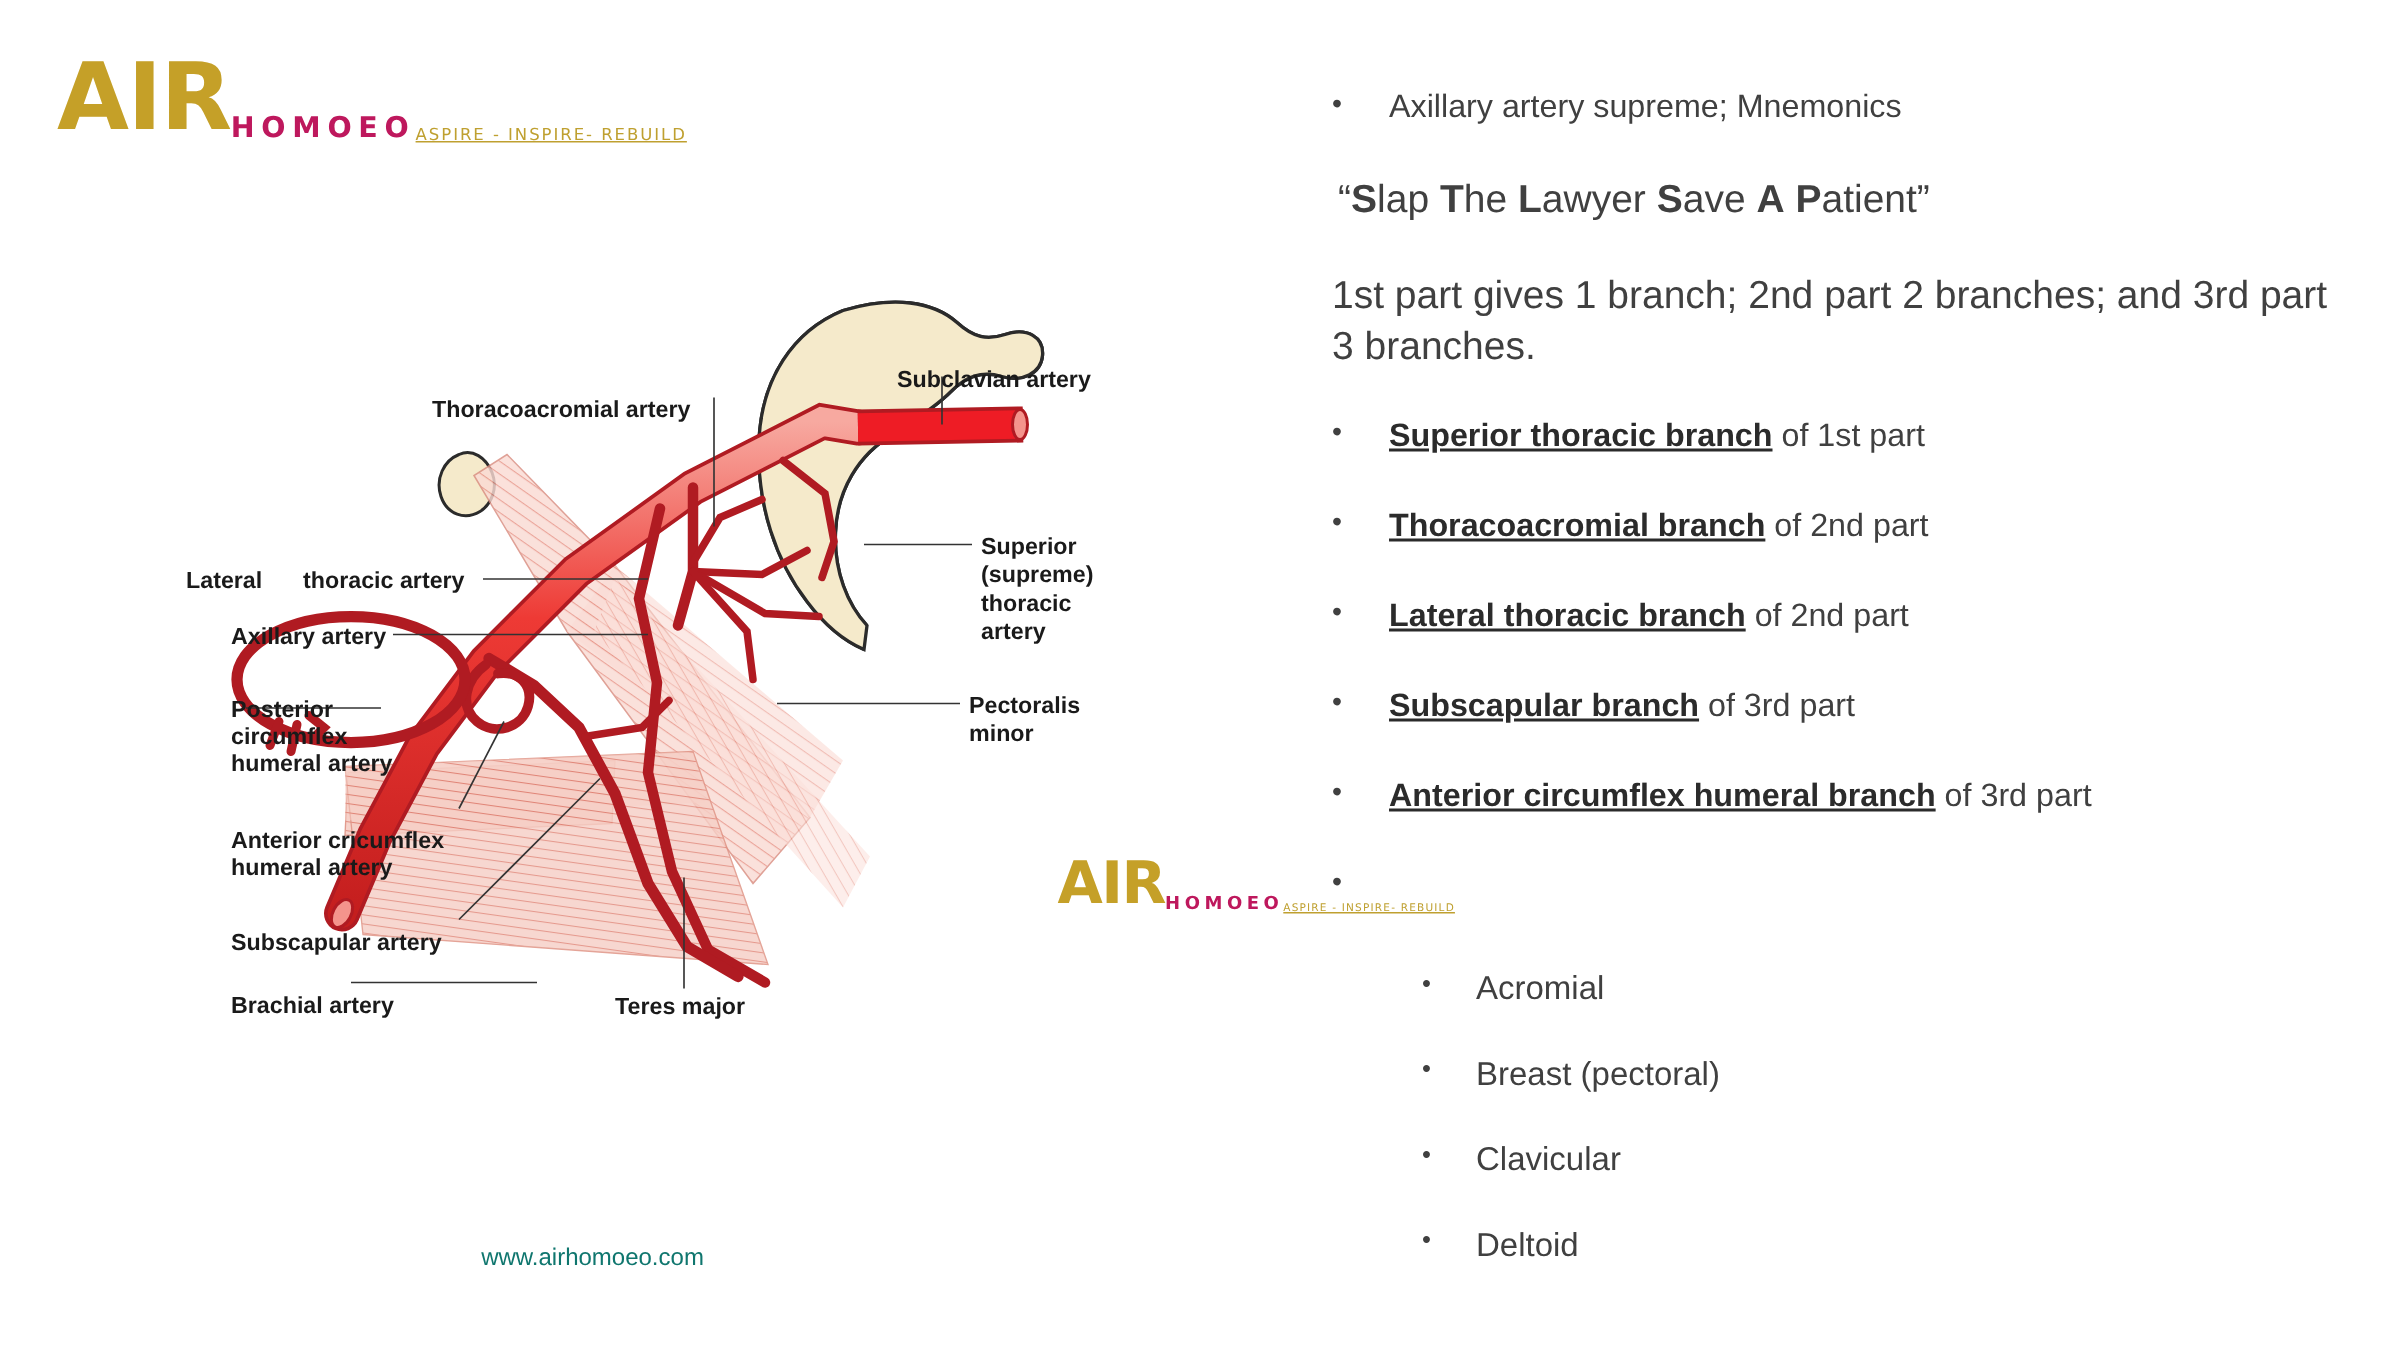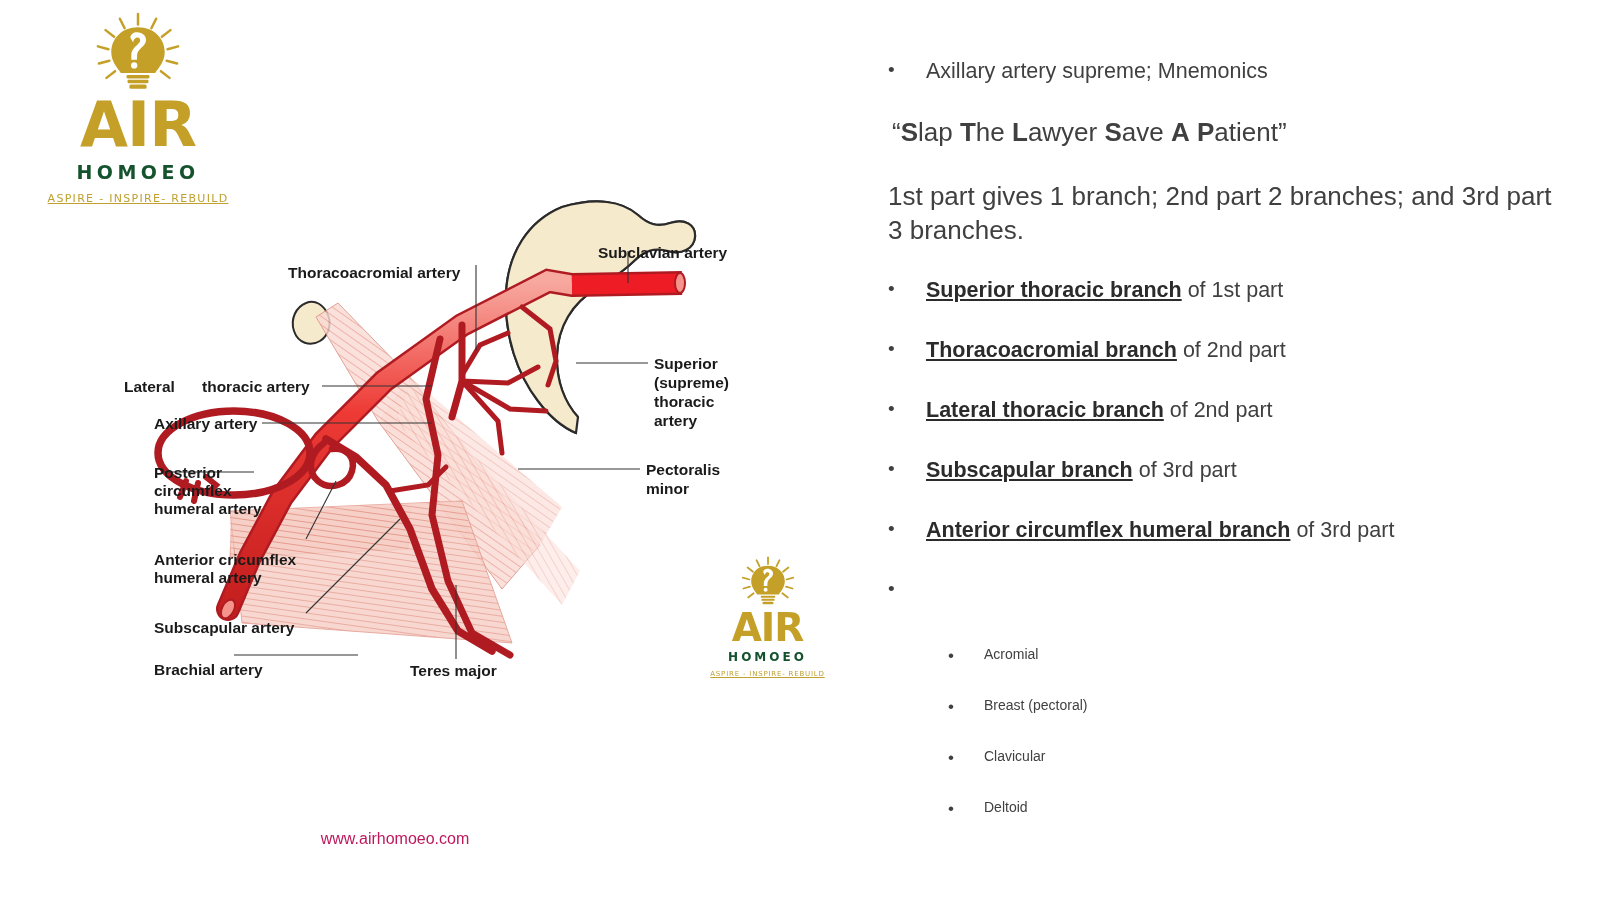--- a/index.html
+++ b/index.html
@@ -14,22 +14,22 @@
     position: relative;
     overflow: hidden;
     font-family: "Liberation Sans", sans-serif;
     color: #404040;
   }
 
   
   .logo {
     position: absolute;
     display: flex;
-    flex-direction: column;
-    align-items: center;
+    flex-direction: row;
+    align-items: flex-end;
     user-select: none;
   }
   .logo-main { left: 38px; top: 12px; width: 200px; }
   .logo-small { left: 705px; top: 556px; width: 125px; }
 
   .bulb-wrap { position: relative; }
   .logo-main .bulb-wrap { width: 96px; height: 84px; }
   .logo-small .bulb-wrap { width: 60px; height: 53px; }
 
   .logo-word {
@@ -37,21 +37,21 @@
     color: #C5A028;
     letter-spacing: -1px;
     line-height: 1;
     font-family: "DejaVu Sans", sans-serif;
   }
   .logo-main .logo-word { font-size: 62px; margin-top: -2px; }
   .logo-small .logo-word { font-size: 39px; margin-top: -1px; }
 
   .logo-sub {
     font-weight: bold;
-    color: #14532d;
+    color: #be185d;
     font-family: "DejaVu Sans", sans-serif;
   }
   .logo-main .logo-sub { font-size: 19px; letter-spacing: 4.5px; margin-top: 5px; }
   .logo-small .logo-sub { font-size: 12px; letter-spacing: 3px; margin-top: 3px; }
 
   .logo-tag {
     color: #BFA030;
     font-family: "DejaVu Sans", sans-serif;
     white-space: nowrap;
     text-decoration: underline;
@@ -98,31 +98,31 @@
   }
   .r-text b { font-weight: bold; color: #2b2b2b; text-decoration: underline; }
   .plain-row { font-size: 26px; line-height: 1.3; color: #404040; }
 
   .sp-1 { height: 30px; }
   .sp-2 { height: 22px; }
   .sp-3 { height: 23px; }
   .sub-list { margin-left: 60px; }
   .sub-row { display: flex; align-items: flex-start; }
   .sub-bullet { width: 36px; flex: 0 0 36px; font-size: 17px; color: #404040; }
-  .sub-text { font-size: 14px; color: #404040; }
+  .sub-text { font-size: 22px; color: #404040; }
 
   
   #footer {
     position: absolute;
     left: 0;
     top: 830px;
     width: 1600px;
     text-align: center;
     font-size: 16px;
-    color: #be185d;
+    color: #0f766e;
     font-family: "Liberation Sans", sans-serif;
   }
   #footer span { margin-left: -810px; }
 </style>
 </head>
 <body>
 
 <div class="logo logo-main">
   <div class="bulb-wrap">
     <svg viewBox="0 0 100 88" width="100%" height="100%">

